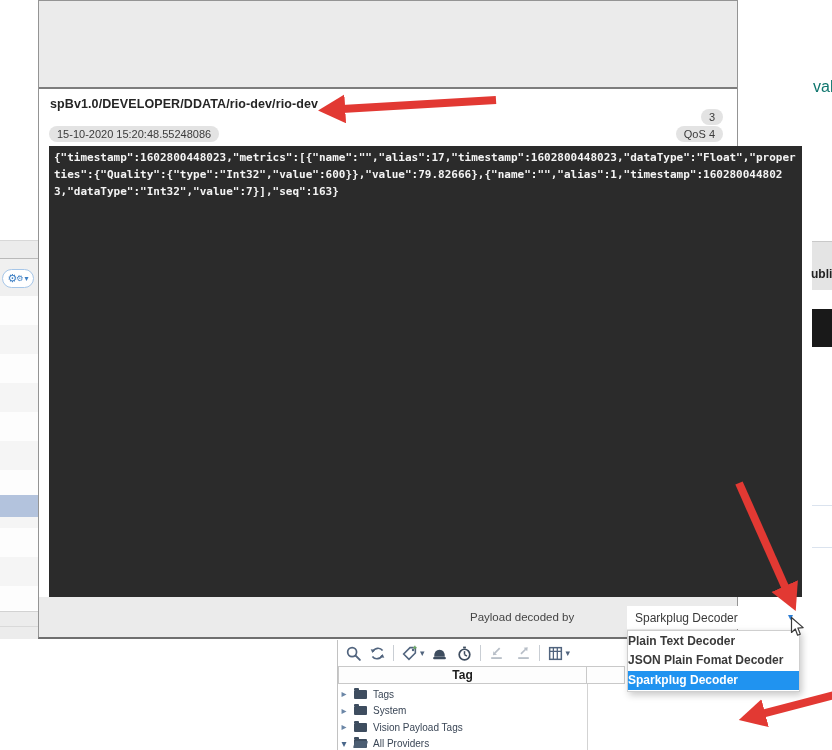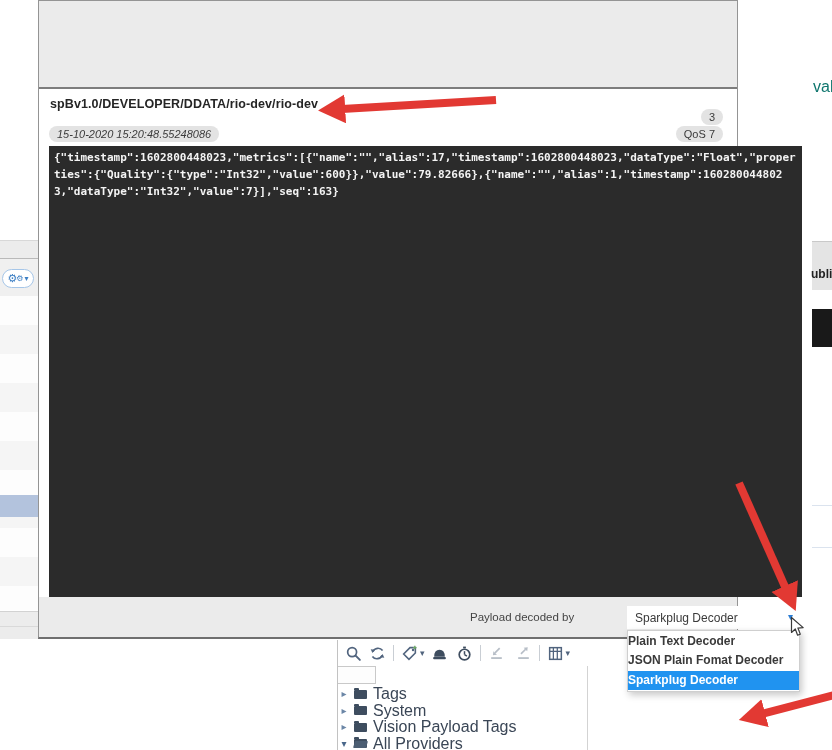--- a/index.html
+++ b/index.html
@@ -31,21 +31,21 @@
   .r-line2 { position:absolute; left:812px; top:547px; width:20px; height:1px; background:#dbe3ee; }
   
   .msg-panel { position:absolute; left:38px; top:0; width:700px; height:639px; background:#fff;
     border:1.5px solid #949494; border-bottom:3px solid #6f6f6f; z-index:2; }
   .chart-area { position:absolute; left:0; top:0; width:100%; height:88px; background:#ebebeb; border-bottom:2px solid #7d7d7d; }
   .topic { position:absolute; left:11px; top:96px; font-size:12.5px; font-weight:bold; color:#252525; letter-spacing:.1px; }
   .pill { position:absolute; background:#e3e3e3; color:#3b3b3b; font-size:11px; line-height:14px;
     padding:1px 8px; border-radius:8px; white-space:nowrap; }
   .pill.count { right:14px; top:108px; }
   .pill.qos { right:14px; top:125px; }
-  .pill.ts { left:10px; top:125px;font-style:italic; }
+  .pill.ts { left:10px; top:125px; }
   .payload { position:absolute; left:10px; top:145px; width:753px; height:451px; background:#2b2b2b;
     color:#f4f4f4; font-family:"DejaVu Sans Mono", monospace; font-size:11px; font-weight:bold;
     line-height:17px; padding:3px 5px; white-space:pre-wrap; word-break:break-all; overflow:hidden; }
   .panel-footer { position:absolute; left:0; top:596px; width:100%; height:40px; background:#ebebeb; }
   
   .decoded-label { position:absolute; left:470px; top:611px; width:152px; text-align:left;
     font-size:11.5px; color:#454545; z-index:3; }
   .combo { position:absolute; left:627px; top:606px; width:171px; height:23px; background:#fff;
     display:flex; align-items:center; z-index:3; cursor:default; }
   .combo .value { font-size:12px; color:#3a3a3a; padding-left:8px; }
@@ -65,21 +65,21 @@
     font-weight:bold; color:#1d1d1d; text-align:center; line-height:16px; }
   .tb-col-line { position:absolute; left:587px; top:666px; width:1px; height:84px; background:#d3d3d3; }
   .tree-row { position:absolute; left:338px; width:248px; height:16px; display:flex; align-items:center; z-index:1; }
   .tree-row .twisty { width:12px; text-align:center; font-size:10px; color:#6b86a6; line-height:1; }
   .tree-row .twisty.open { color:#49678a; }
   .tree-row .folder { position:relative; width:13px; height:9px; background:#3e4d5f; border-radius:1px; margin:0 6px 0 4px; }
   .tree-row .folder::before { content:""; position:absolute; left:0; top:-2px; width:5px; height:2px;
     background:#3e4d5f; border-radius:1px 1px 0 0; }
   .tree-row .folder.open::after { content:""; position:absolute; left:0px; top:2px; width:13px; height:7px;
     background:#4c5e73; transform:skewX(-16deg); border-radius:1px; }
-  .tree-row .t-label { font-size:16px; color:#3a4656; }
+  .tree-row .t-label { font-size:10px; color:#3a4656; }
   
   .arrows { position:absolute; left:0; top:0; z-index:4; pointer-events:none; }
   .cursor { position:absolute; left:790px; top:616px; z-index:5; pointer-events:none; }
 </style>
 </head>
 <body>
 
 <div class="stage">
 
   <div class="l-band-top"></div>
@@ -99,21 +99,21 @@
   <div class="r-band"></div>
   <div class="r-public">ublic</div>
   <div class="r-black"></div>
   <div class="r-line1"></div>
   <div class="r-line2"></div>
 
   <div class="msg-panel">
     <div class="chart-area"></div>
     <div class="topic">spBv1.0/DEVELOPER/DDATA/rio-dev/rio-dev</div>
     <div class="pill count">3</div>
-    <div class="pill qos">QoS 7</div>
+    <div class="pill qos">QoS 4</div>
     <div class="pill ts">15-10-2020 15:20:48.55248086</div>
     <div class="payload">{"timestamp":1602800448023,"metrics":[{"name":"","alias":17,"timestamp":1602800448023,"dataType":"Float","properties":{"Quality":{"type":"Int32","value":600}},"value":79.82666},{"name":"","alias":1,"timestamp":1602800448023,"dataType":"Int32","value":7}],"seq":163}</div>
     <div class="panel-footer"></div>
   </div>
 
   <div class="decoded-label">Payload decoded by</div>
   <div class="combo">
     <span class="value">Sparkplug Decoder</span>
     <span class="caret">▾</span>
   </div>
@@ -183,20 +183,21 @@
           <rect x="2.5" y="2.5" width="11" height="11" fill="none" stroke="#51647e" stroke-width="1.4"></rect>
           <line x1="2.5" y1="6" x2="13.5" y2="6" stroke="#51647e" stroke-width="1.2"></line>
           <line x1="6" y1="2.5" x2="6" y2="13.5" stroke="#51647e" stroke-width="1.2"></line>
           <line x1="9.7" y1="2.5" x2="9.7" y2="13.5" stroke="#51647e" stroke-width="1.2"></line>
         </svg>
       <span class="mini-caret">▾</span>
     </span>
   </div>
 
   <div class="tb-header-row">
+    <div class="tb-header-cell" style="width:249px; border-left:1px solid #c9c9c9;">Tag</div>
     <div class="tb-header-cell" style="width:38px;"></div>
   </div>
   <div class="tb-col-line"></div>
 
   <div class="tree-row" style="top:686px">
     <span class="twisty">▸</span>
     <span class="folder"></span>
     <span class="t-label">Tags</span>
   </div>
   <div class="tree-row" style="top:702.5px">

